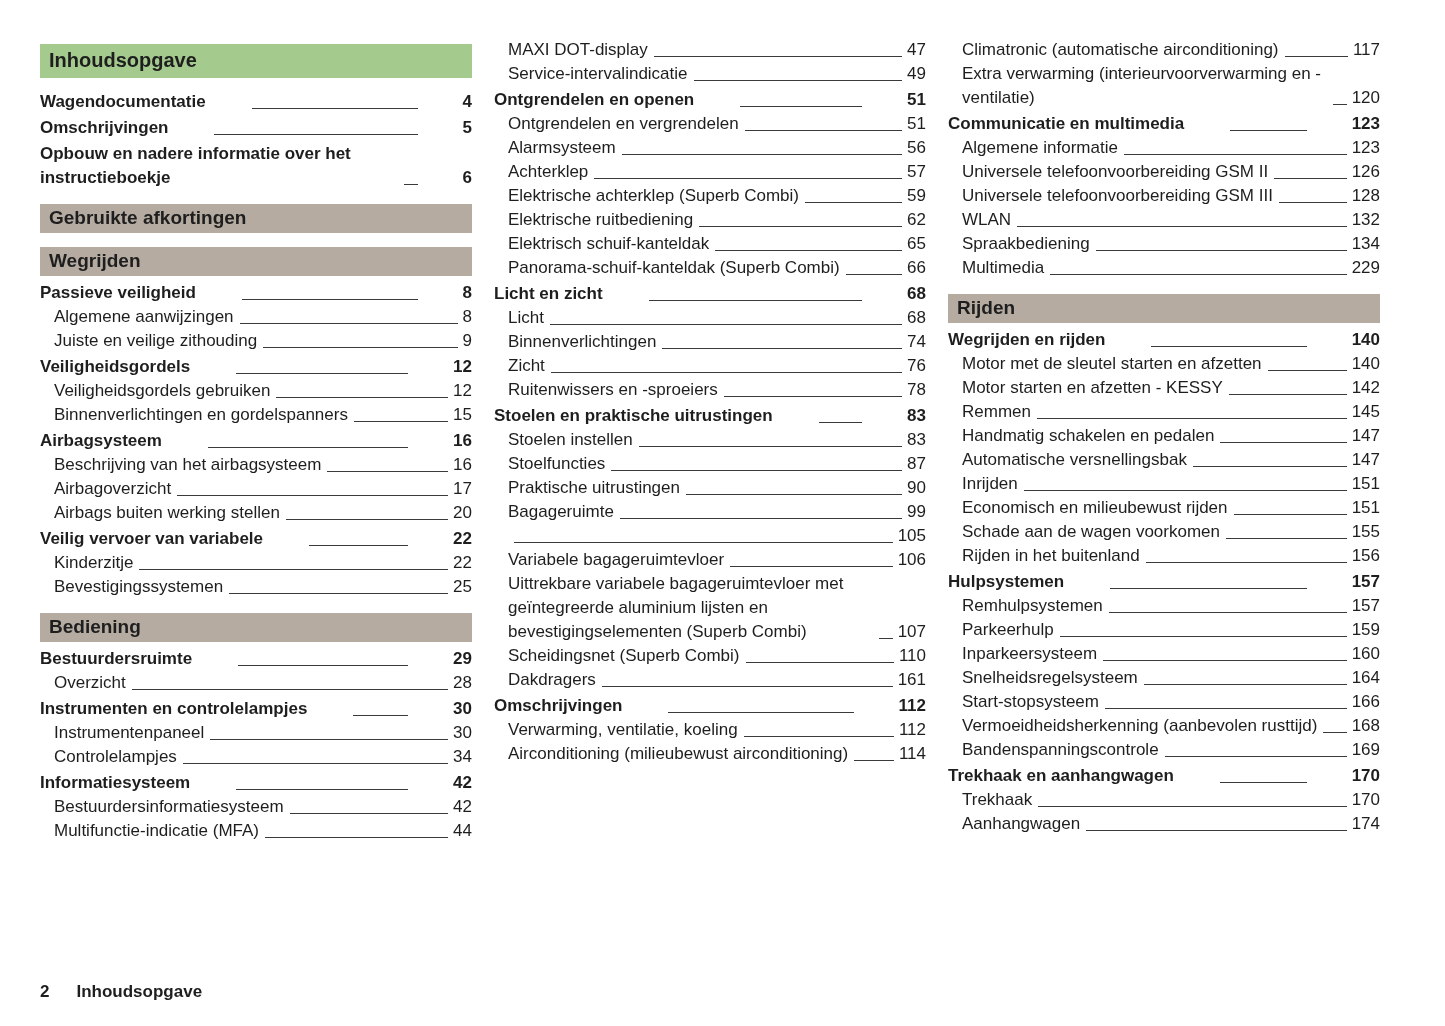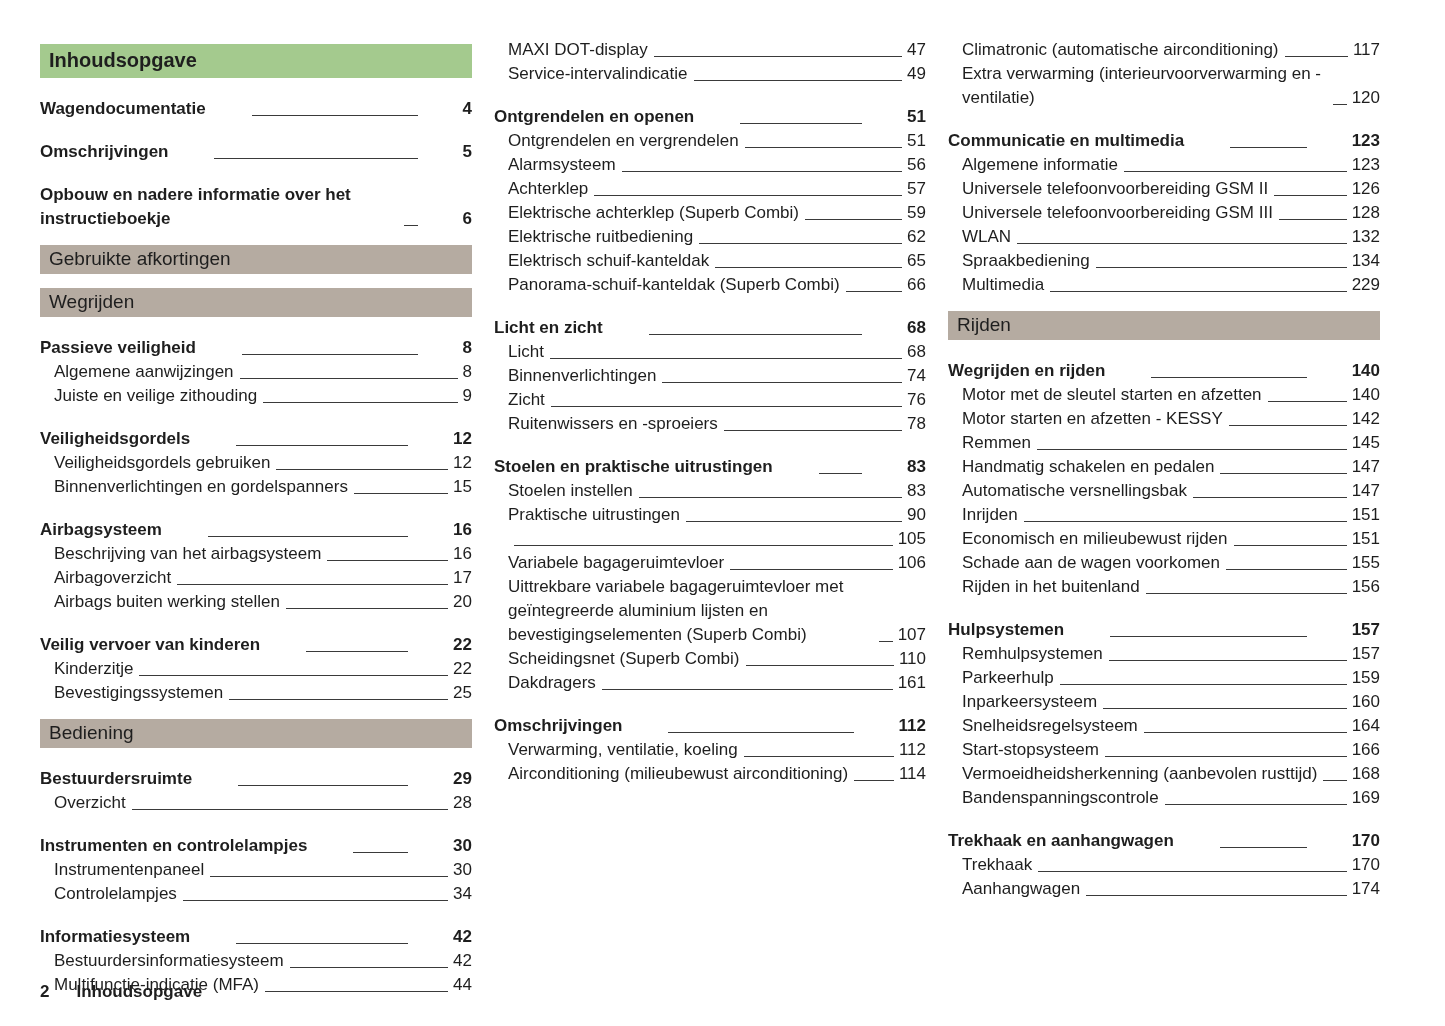--- a/index.html
+++ b/index.html
@@ -22,31 +22,31 @@
   .toc-title {
     background: var(--green, #a4ca8e);
     font-size: 20px;
     font-weight: bold;
     padding: 5px 9px 6px 9px;
     margin: 6px 0 12px 0;
   }
   .section-header {
     background: var(--tan, #b5aba1);
     font-size: 19px;
-    font-weight: normal;
+    font-weight: bold;
     padding: 3px 9px 4px 9px;
     margin: 14px 0 5px 0;
   }
   .entry {
     display: flex;
     align-items: flex-end;
     font-size: 17px;
     line-height: 24px;
   }
-  .entry.l0 { font-weight: bold; margin-top: 19px; gap: 40px; }
+  .entry.l0 { font-weight: bold; margin-top: 2px; gap: 40px; }
   .entry.l1 { padding-left: 14px; }
   .entry-text { flex: 0 1 auto; }
   .leader {
     flex: 1 1 14px;
     min-width: 14px;
     border-bottom: 1.5px solid var(--leader, #3a3a3a);
     margin: 0 5px 5px 6px;
     align-self: flex-end;
   }
   .page-num { flex: 0 0 auto; white-space: nowrap; }
@@ -130,21 +130,21 @@
           <span class="entry-text">Airbagoverzicht</span>
           <span class="leader"></span>
           <span class="page-num">17</span>
         </div>
         <div class="entry l1">
           <span class="entry-text">Airbags buiten werking stellen</span>
           <span class="leader"></span>
           <span class="page-num">20</span>
         </div>
         <div class="entry l0">
-          <span class="entry-text">Veilig vervoer van kinderen</span>
+          <span class="entry-text">Veilig vervoer van variabele</span>
           <span class="leader"></span>
           <span class="page-num">22</span>
         </div>
         <div class="entry l1">
           <span class="entry-text">Kinderzitje</span>
           <span class="leader"></span>
           <span class="page-num">22</span>
         </div>
         <div class="entry l1">
           <span class="entry-text">Bevestigingssystemen</span>
@@ -273,23 +273,33 @@
           <span class="entry-text">Stoelen en praktische uitrustingen</span>
           <span class="leader"></span>
           <span class="page-num">83</span>
         </div>
         <div class="entry l1">
           <span class="entry-text">Stoelen instellen</span>
           <span class="leader"></span>
           <span class="page-num">83</span>
         </div>
         <div class="entry l1">
+          <span class="entry-text">Stoelfuncties</span>
+          <span class="leader"></span>
+          <span class="page-num">87</span>
+        </div>
+        <div class="entry l1">
           <span class="entry-text">Praktische uitrustingen</span>
           <span class="leader"></span>
           <span class="page-num">90</span>
+        </div>
+        <div class="entry l1">
+          <span class="entry-text">Bagageruimte</span>
+          <span class="leader"></span>
+          <span class="page-num">99</span>
         </div>
         <div class="entry l1">
           <span class="leader"></span>
           <span class="page-num">105</span>
         </div>
         <div class="entry l1">
           <span class="entry-text">Variabele bagageruimtevloer</span>
           <span class="leader"></span>
           <span class="page-num">106</span>
         </div>

